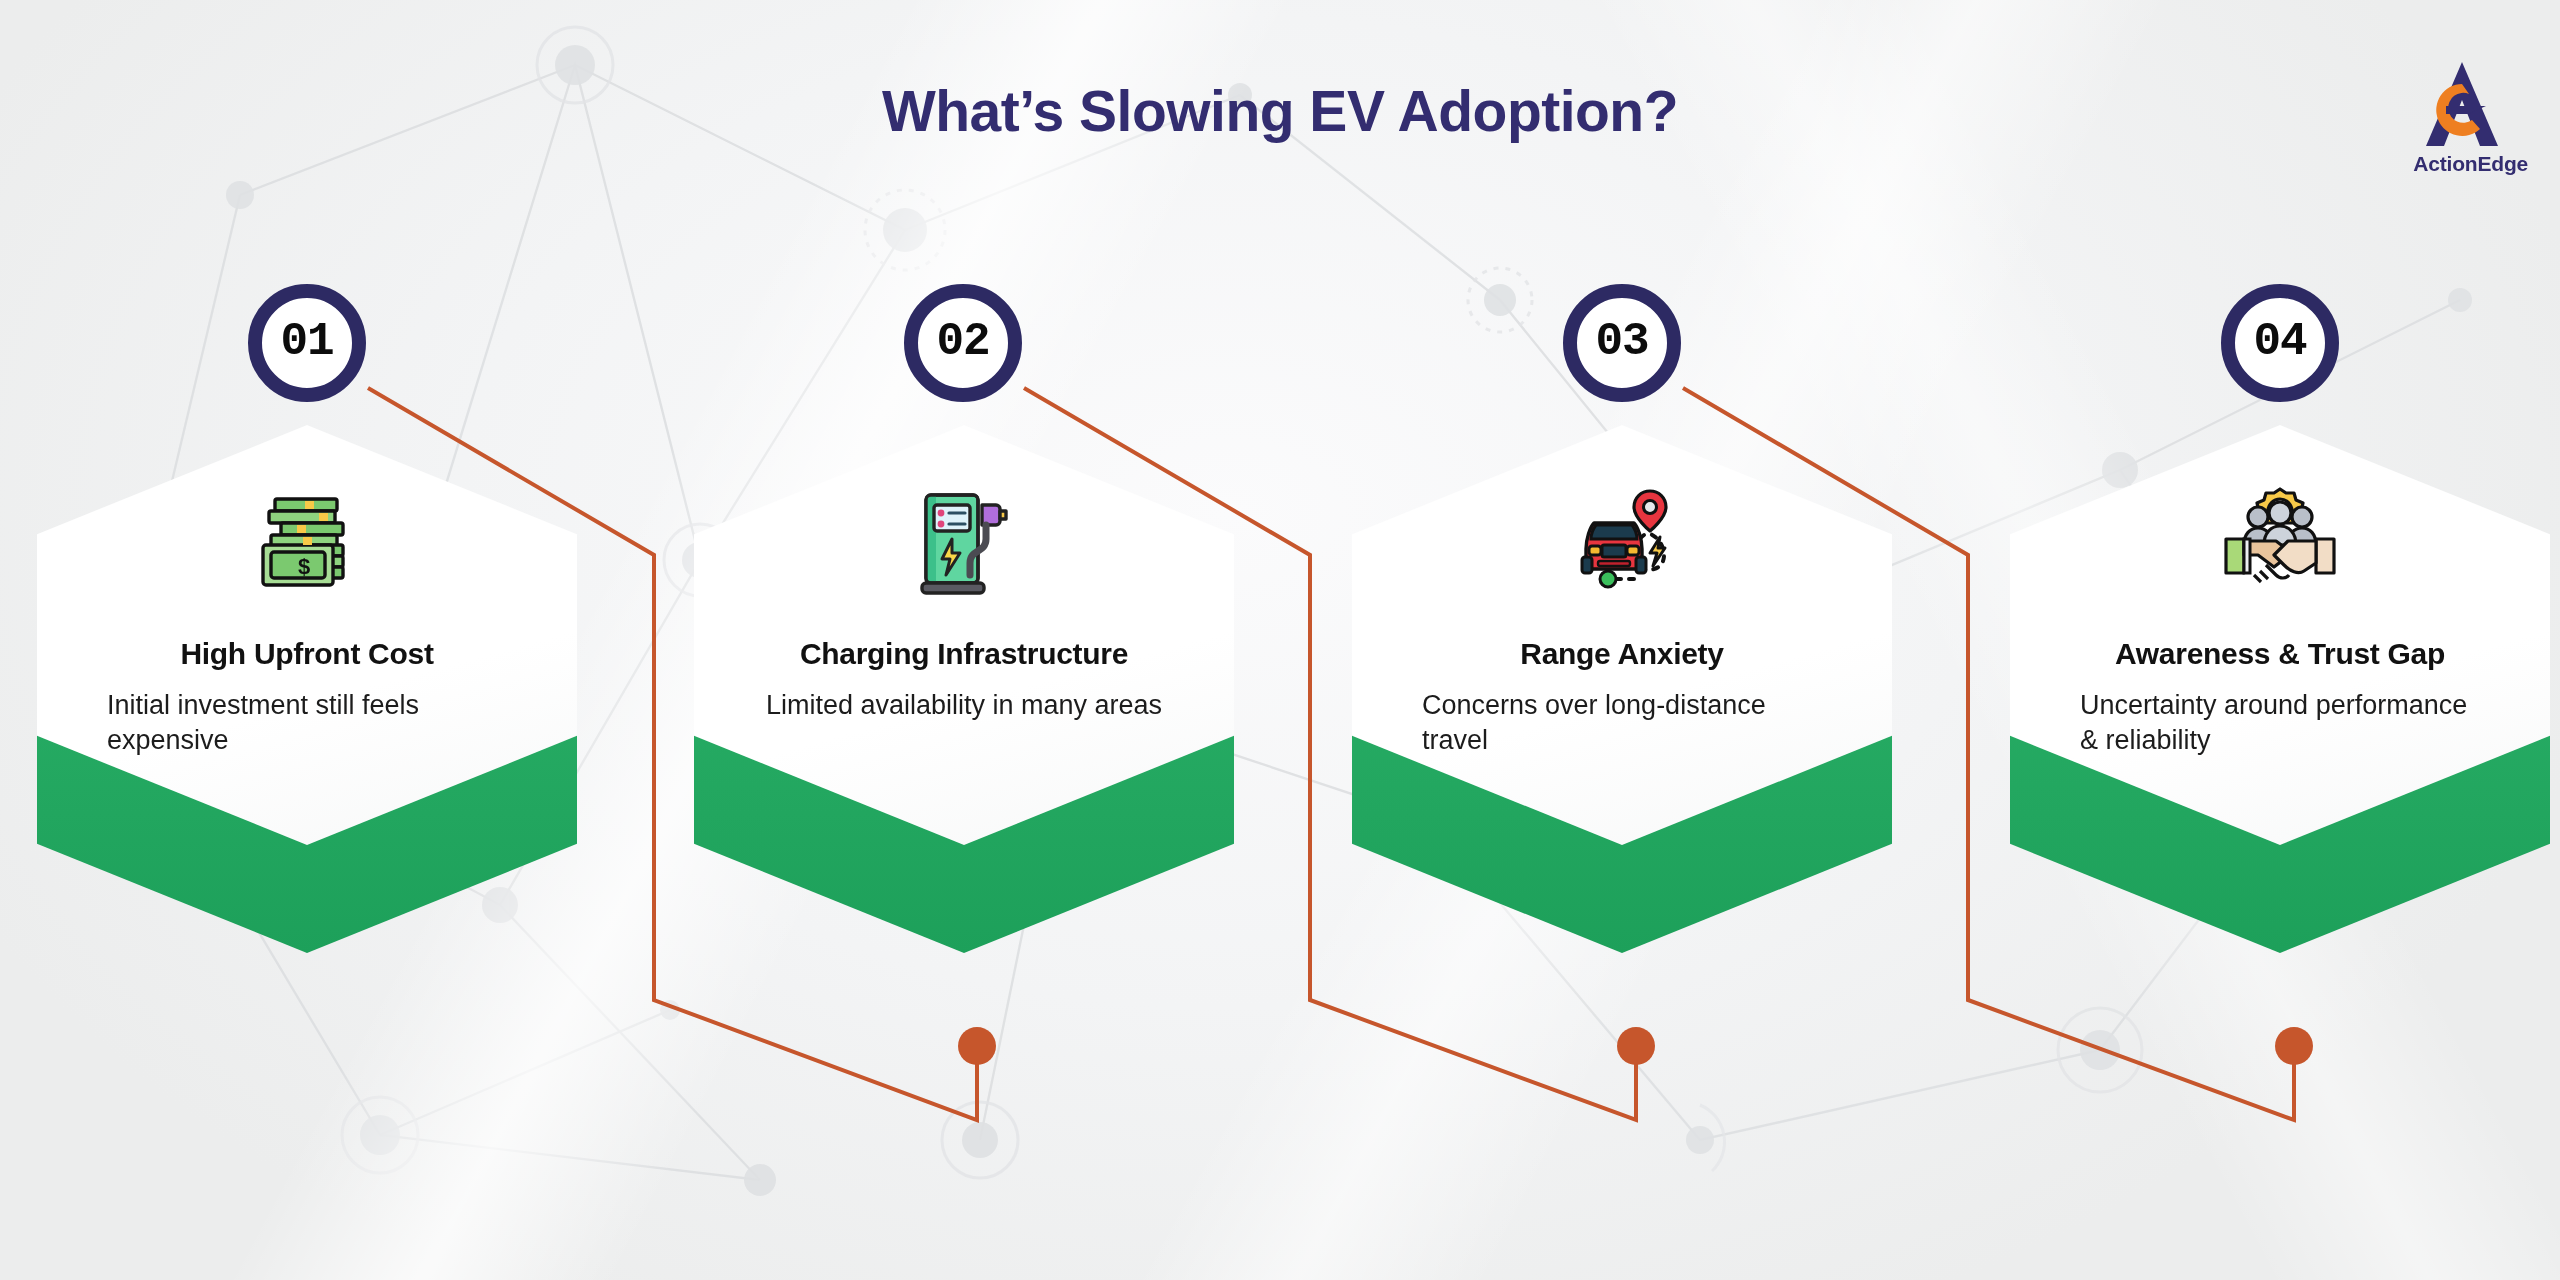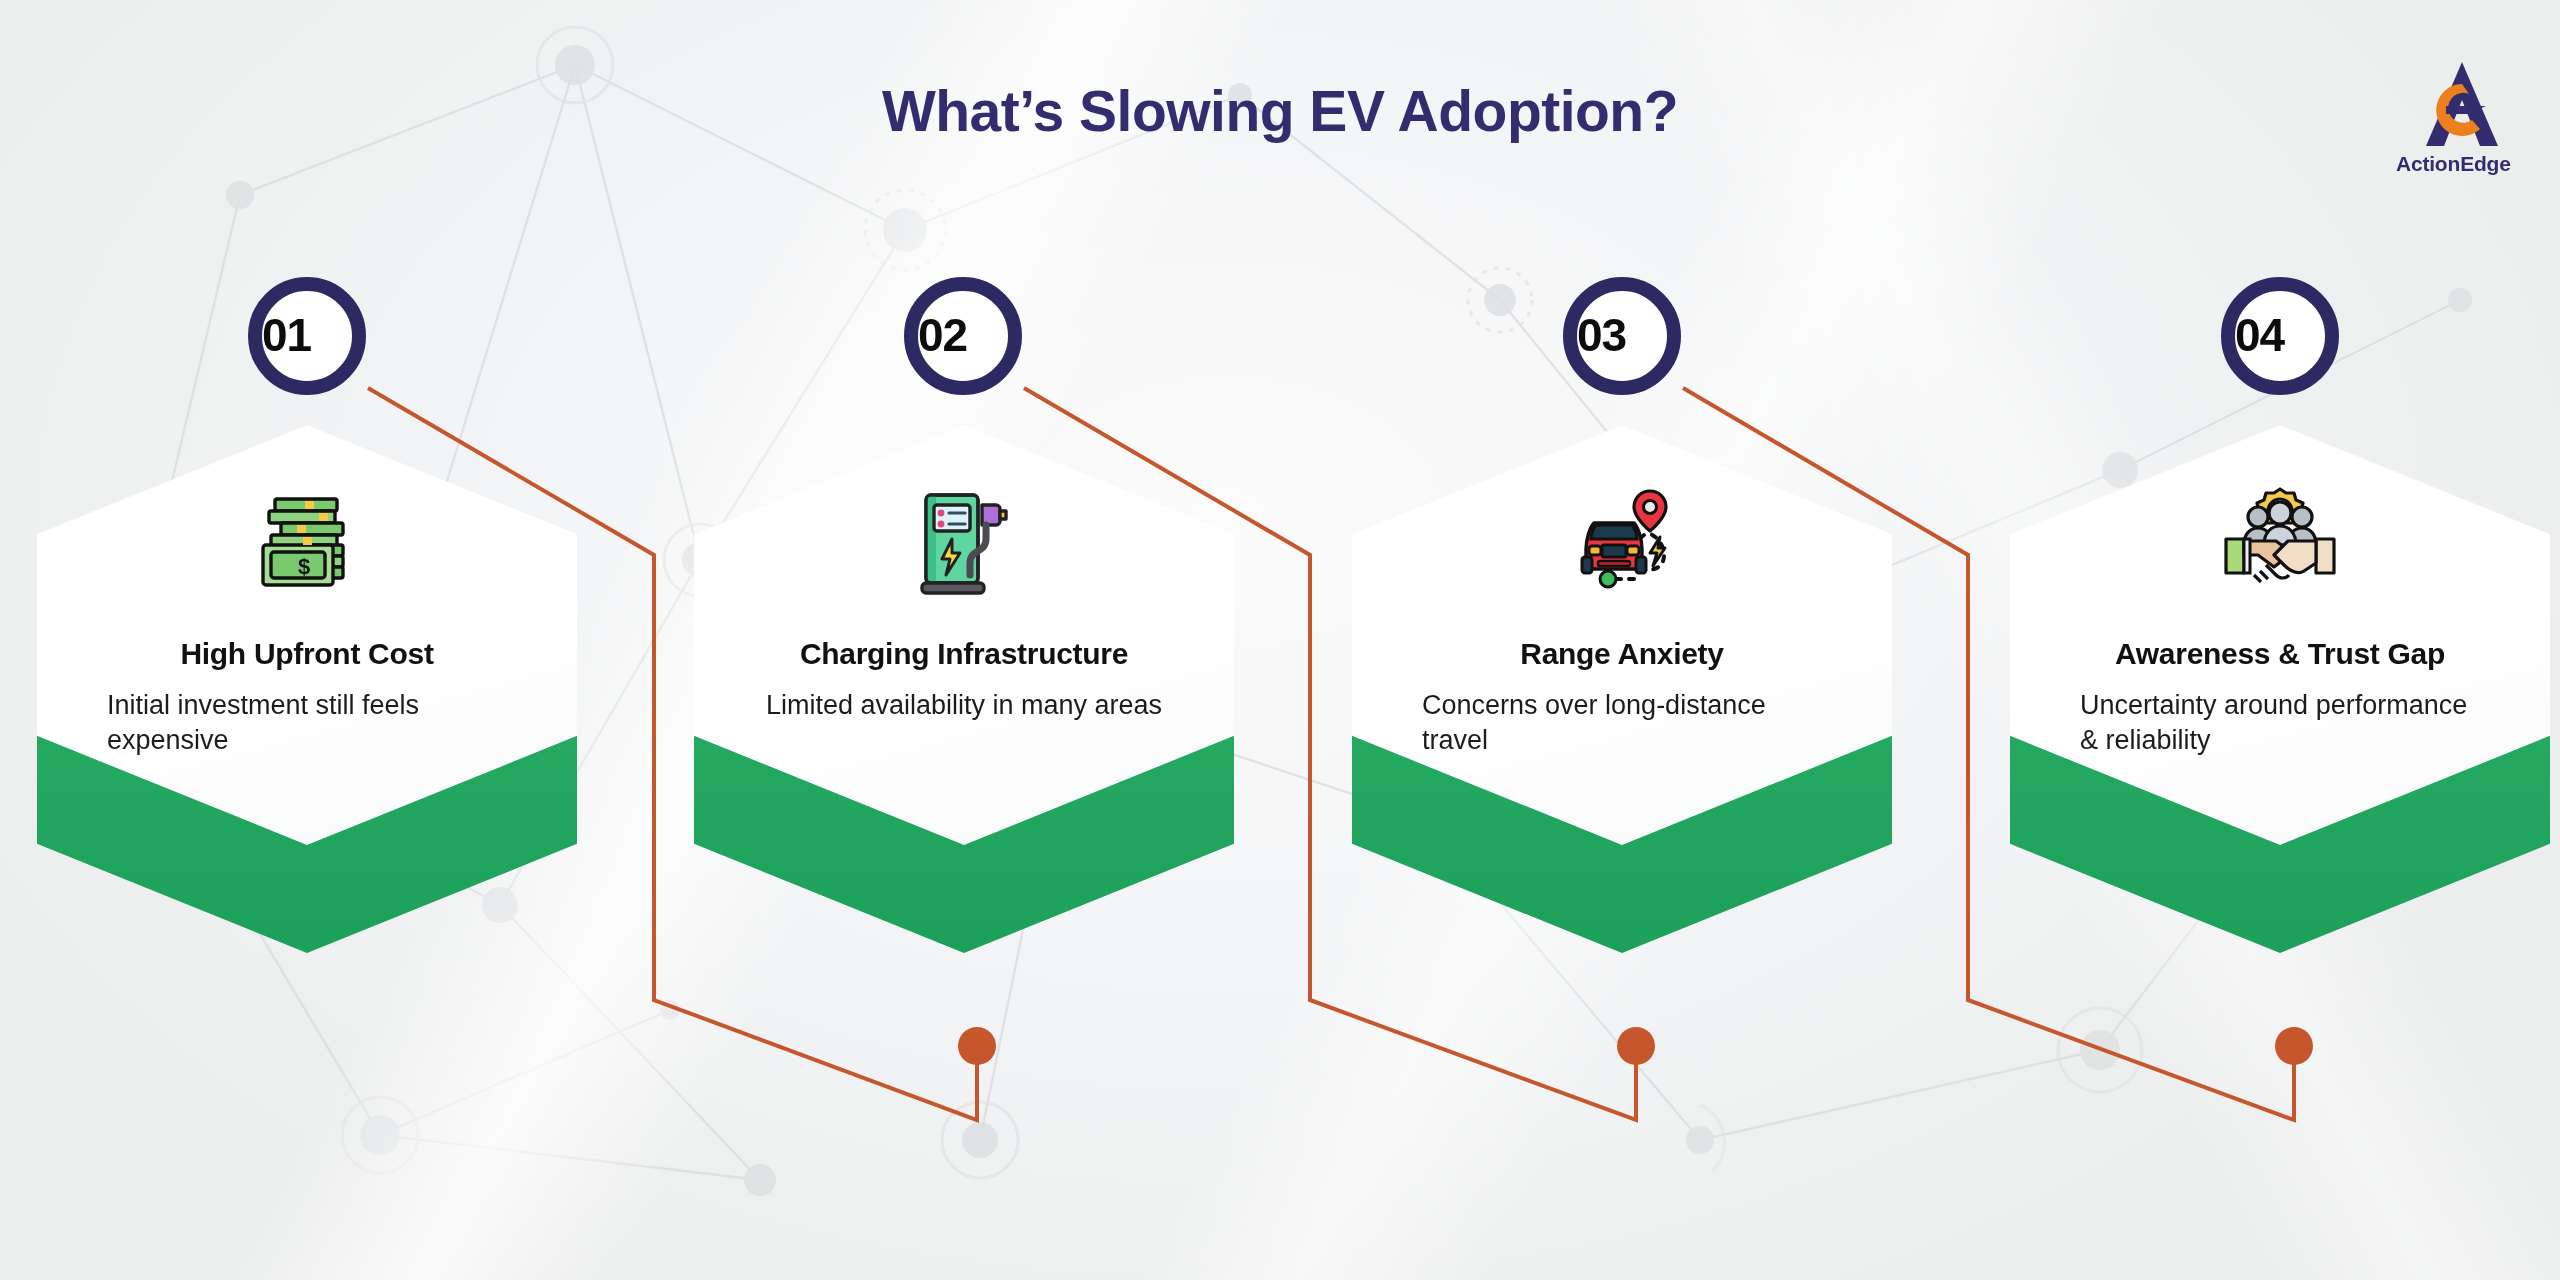--- a/index.html
+++ b/index.html
@@ -38,21 +38,21 @@
     text-align: center;
     font-size: 57px;
     font-weight: 700;
     letter-spacing: -0.5px;
     color: #332d70;
   }
   #brand-logo {
     position: absolute;
     top: 58px; right: 32px;
     width: 132px; height: 122px;
-    text-align: left;
+    text-align: right;
   }
   #brand-logo .logo-mark { display:block; margin: 0 auto; }
   #brand-logo .logo-word {
     display: block;
     margin-top: 2px;
     font-size: 21px;
     font-weight: 600;
     color: #332d70;
     letter-spacing: -0.2px;
   }
@@ -66,23 +66,24 @@
 
   
   .step-badge {
     position: absolute;
     width: 118px; height: 118px;
     border-radius: 50%;
     background: #ffffff;
     border: 14px solid #2d2a63;
     display: flex;
     align-items: center;
-    justify-content: flex-start;
-    top: 277px;
+    justify-content: center;
+    top: 284px;
     z-index: 6;
+    font-family: Liberation Mono, monospace;
   }
   .step-badge .badge-num {
     font-size: 46px;
     font-weight: 700;
     color: #0c0c0c;
     letter-spacing: -1px;
     line-height: 1;
     transform: translateY(-1px);
   }
 

